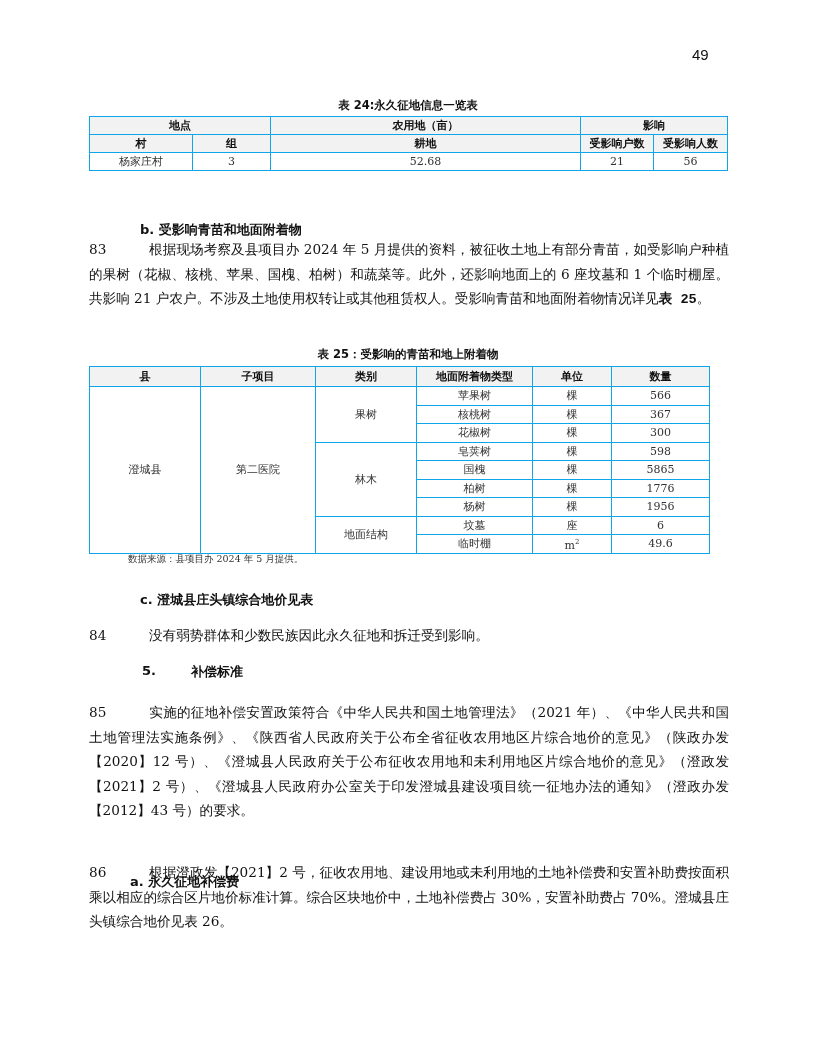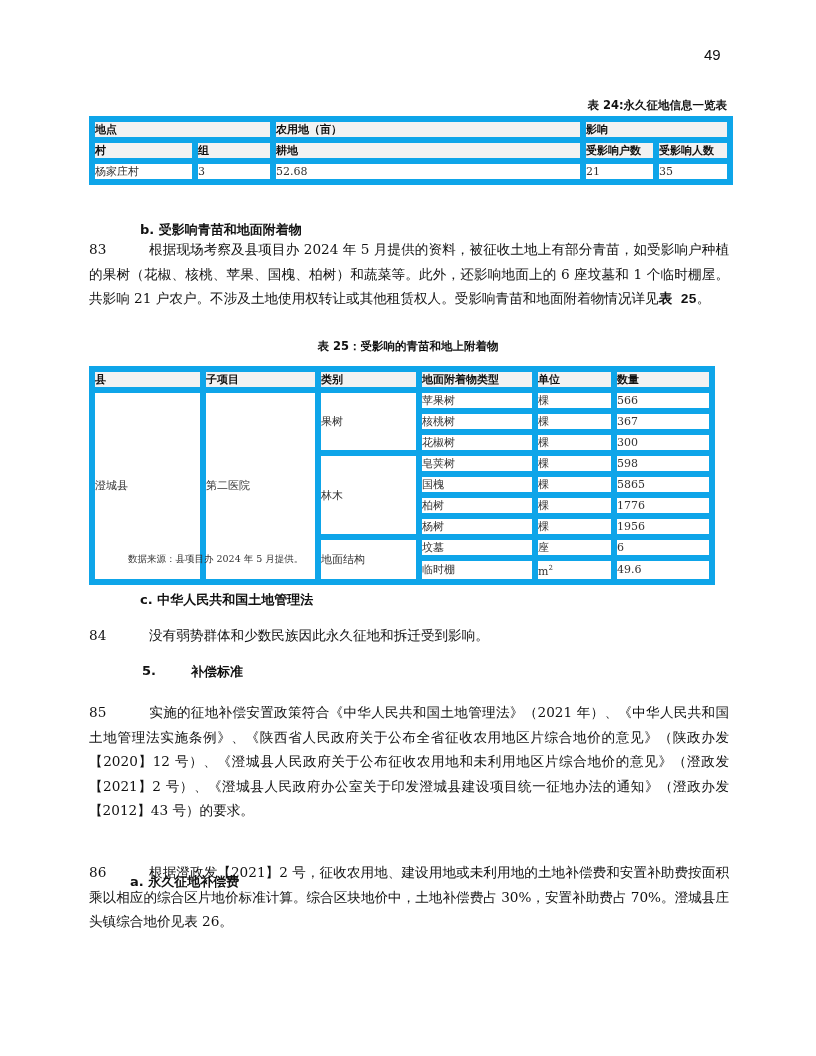--- a/index.html
+++ b/index.html
@@ -4,30 +4,30 @@
   <style>
     html, body { margin: 0; padding: 0; background: #ffffff; }
     body {
       width: 816px; height: 1056px; position: relative; overflow: hidden;
       font-family: "DejaVu Serif", "Liberation Serif", serif;
       color: #111;
     }
     .page-number {
       position: absolute; top: 46px; left: 692px;
       font-family: "Liberation Sans", "DejaVu Sans", sans-serif;
-      font-size: 15px; color: #111; margin-left: 12px;
+      font-size: 15px; color: #111;
     }
     .caption {
       position: absolute; left: 89px; width: 638px; text-align: center;
       font-family: "DejaVu Sans", sans-serif; font-weight: bold;
       font-size: 11.5px; color: #111;
     }
     table.t { position: absolute; border-collapse: collapse; table-layout: fixed; }
     table.t td {
-      border: 6px solid #0ea5e9; padding: 0;
+      border: 1px solid #0ea5e9; text-align: center; padding: 0;
       font-size: 11px; line-height: 15px; color: #333;
     }
     table.t td.h {
       background: #f2f2f2; font-family: "DejaVu Sans", sans-serif;
       font-weight: bold; color: #111; font-size: 11px;
     }
     .heading {
       position: absolute; font-family: "DejaVu Sans", sans-serif;
       font-weight: bold; font-size: 13px; color: #111;
     }
@@ -39,21 +39,21 @@
     .para .num { display: inline-block; width: 60px; }
     .source { position: absolute; left: 89px; top: 553px; font-size: 9.5px; color: #333; margin-left: 39px; }
     b.inline { font-family: Liberation Mono, monospace; }
     sup { font-size: 7px; }
   </style>
 </head>
 <body>
 
 <div class="page-number">49</div>
 
-<div class="caption" style="top:98px;text-align:right;">表 24:永久征地信息一览表</div>
+<div class="caption" style="top:98px;">表 24:永久征地信息一览表</div>
 <table class="t" style="left:89px; top:116px; width:638px;">
   <colgroup>
       <col style="width:103px">
       <col style="width:78px">
       <col style="width:310px">
       <col style="width:73px">
       <col style="width:74px">
     </colgroup>
   <tbody>
       <tr style="height:18px">
@@ -66,31 +66,31 @@
     <td class="h">组</td>
     <td class="h">耕地</td>
     <td class="h">受影响户数</td>
     <td class="h">受影响人数</td>
   </tr>
   <tr style="height:18px">
     <td>杨家庄村</td>
     <td>3</td>
     <td>52.68</td>
     <td>21</td>
-    <td>35</td>
+    <td>56</td>
   </tr>
 </tbody>
   </table>
 
 <div class="heading" style="left:140px; top:221px;">b. 受影响青苗和地面附着物</div>
 <div class="para" style="top:237px;">
   <span class="num">83</span><span>根据现场考察及县项目办 2024 年 5 月提供的资料，被征收土地上有部分青苗，如受影响户种植的果树（花椒、核桃、苹果、国槐、柏树）和蔬菜等。此外，还影响地面上的 6 座坟墓和 1 个临时棚屋。共影响 21 户农户。不涉及土地使用权转让或其他租赁权人。受影响青苗和地面附着物情况详见</span><b class="inline">表 25</b><span>。</span>
 </div>
 
-<div class="caption" style="top:339px;">表 25：受影响的青苗和地上附着物</div>
+<div class="caption" style="top:347px;">表 25：受影响的青苗和地上附着物</div>
 <table class="t" style="left:89px; top:366px; width:620px;">
   <colgroup>
       <col style="width:111px">
       <col style="width:115px">
       <col style="width:101px">
       <col style="width:116px">
       <col style="width:79px">
       <col style="width:98px">
     </colgroup>
   <tbody>
@@ -149,21 +149,21 @@
   </tr>
   <tr style="height:18.5px">
     <td>临时棚</td>
     <td><span>m</span><sup>2</sup></td>
     <td>49.6</td>
   </tr>
 </tbody>
   </table>
 <div class="source">数据来源：县项目办 2024 年 5 月提供。</div>
 
-<div class="heading" style="left:140px; top:591px;">c. 中华人民共和国土地管理法</div>
+<div class="heading" style="left:140px; top:591px;">c. 澄城县庄头镇综合地价见表</div>
 <div class="para" style="top:623px;">
   <span class="num">84</span><span>没有弱势群体和少数民族因此永久征地和拆迁受到影响。</span>
 </div>
 
 <div class="heading" style="left:142px; top:663px;">5.</div>
 <div class="heading" style="left:191px; top:663px;">补偿标准</div>
 <div class="para" style="top:700px;">
   <span class="num">85</span><span>实施的征地补偿安置政策符合《中华人民共和国土地管理法》（2021 年）、《中华人民共和国土地管理法实施条例》、《陕西省人民政府关于公布全省征收农用地区片综合地价的意见》（陕政办发【2020】12 号）、《澄城县人民政府关于公布征收农用地和未利用地区片综合地价的意见》（澄政发【2021】2 号）、《澄城县人民政府办公室关于印发澄城县建设项目统一征地办法的通知》（澄政办发【2012】43 号）的要求。</span>
 </div>
 

